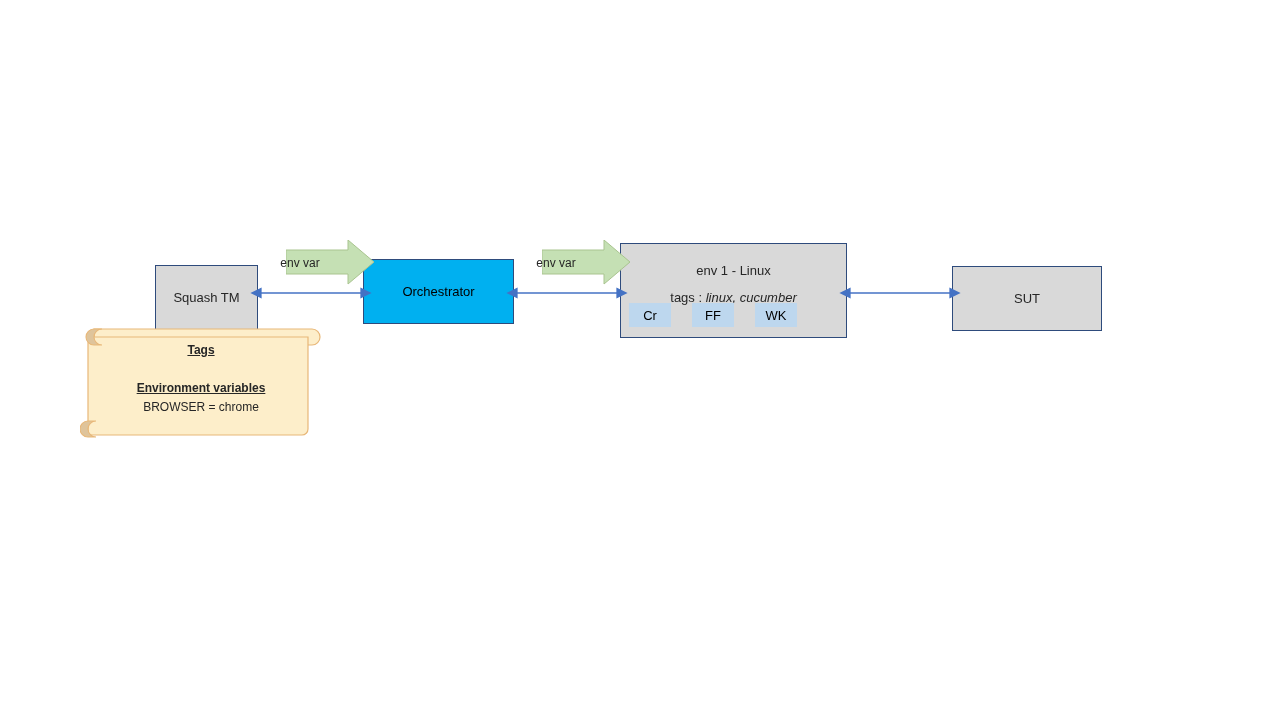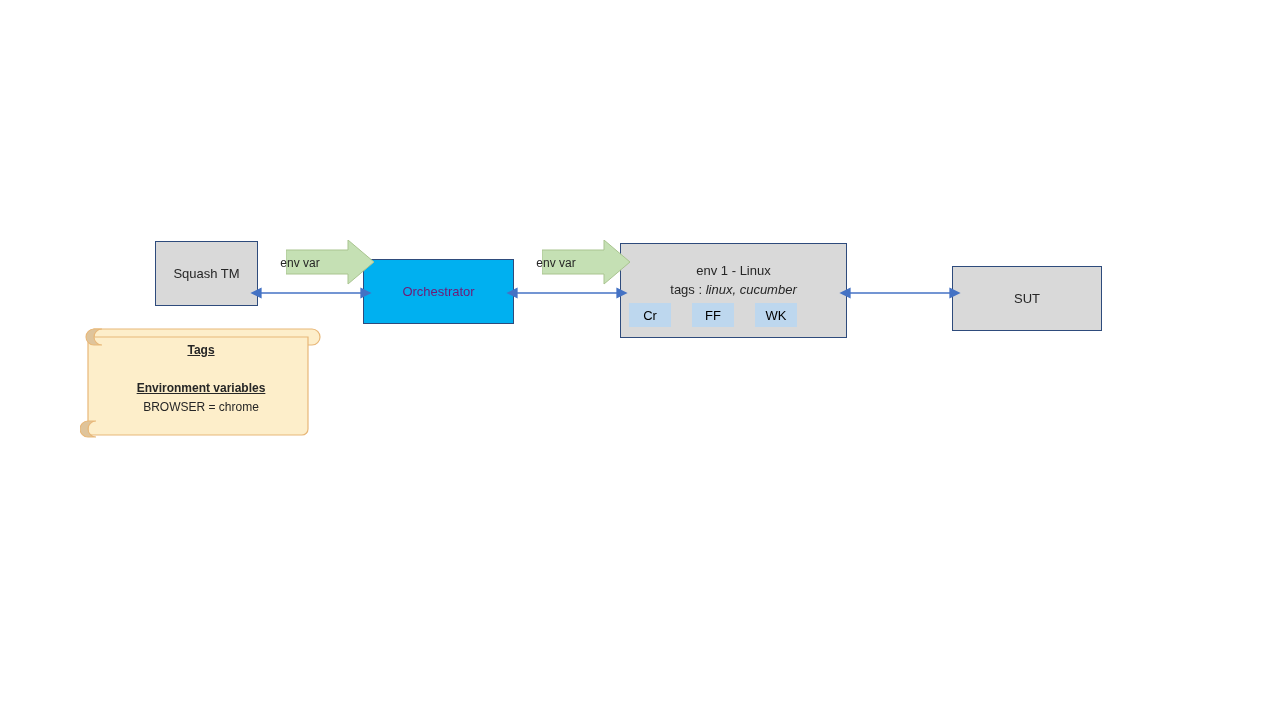--- a/index.html
+++ b/index.html
@@ -34,50 +34,50 @@
   }
   .node-label {
     font-size: 13px;
     line-height: 17px;
     text-align: center;
     white-space: nowrap;
   }
 
   
   #node-squash {
-    left: 155px; top: 241px;
+    left: 155px; top: 265px;
     width: 103px; height: 65px;
     background: #d9d9d9;
   }
   
   #node-orchestrator {
     left: 363px; top: 259px;
     width: 151px; height: 65px;
     background: #00b0f0;
   }
-  #node-orchestrator .node-label { color: #701a75; }
+  #node-orchestrator .node-label { color: #000000; }
 
   
   #node-env {
     left: 620px; top: 243px;
     width: 227px; height: 95px;
     background: #d9d9d9;
     justify-content: flex-start;
     padding-top: 18px;
   }
   #node-env .env-title {
     font-size: 13px;
     line-height: 18px;
     text-align: center;
   }
   #node-env .env-tags {
     font-size: 13px;
     line-height: 18px;
     text-align: center;
-    margin-top: 1px;
+    margin-top: 9px;
   }
   #node-env .env-tags .tags-value {
     font-style: italic;
   }
   .browser-chips {
     position: absolute;
     left: 8px;
     bottom: 10px;
     display: flex;
     gap: 21px;

